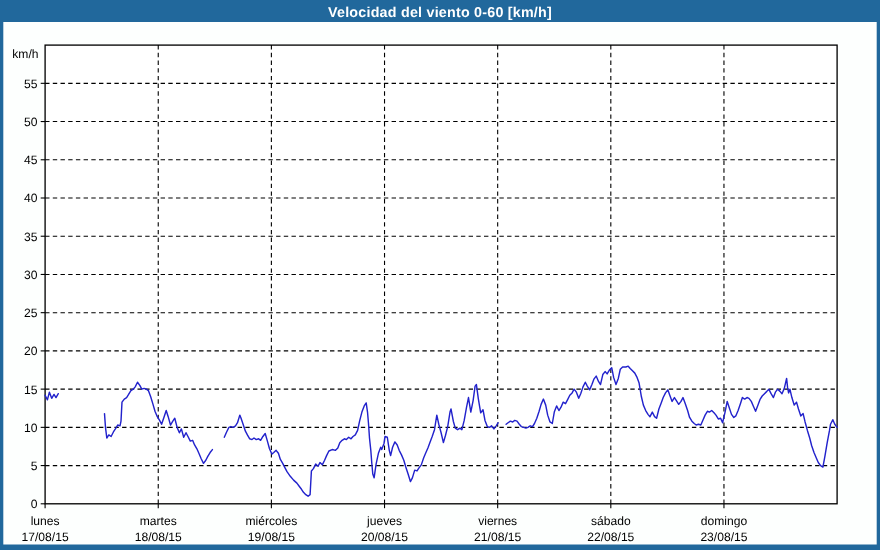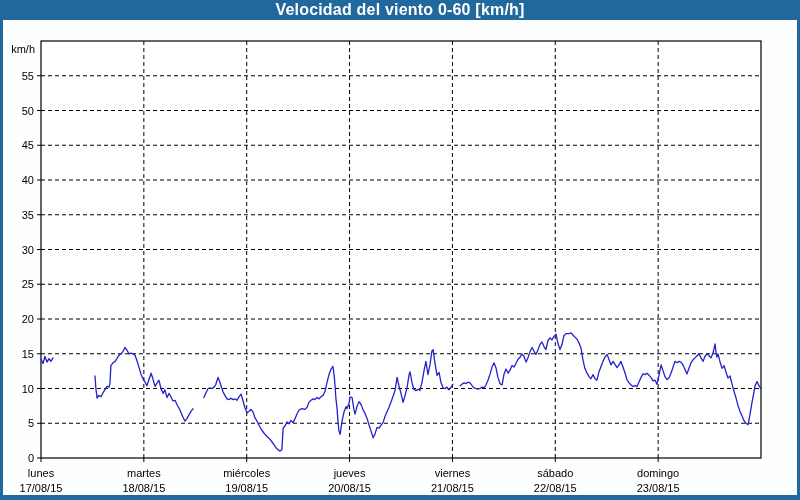--- a/index.html
+++ b/index.html
@@ -3,21 +3,21 @@
 <meta charset="utf-8">
 <style>
   html,body{margin:0;padding:0;background:#fff;}
   .window{
     position:relative;width:800px;height:500px;background:#fdfffe;
     overflow:hidden;font-family:"Liberation Sans","DejaVu Sans",sans-serif;
   }
   .titlebar{
     position:absolute;top:0;left:0;width:800px;height:20px;
     display:flex;align-items:center;justify-content:center;
-    font-size:16px;font-weight:bold;letter-spacing:0.2px;
+    font-size:13px;font-weight:bold;letter-spacing:0.2px;
   }
   .edge{position:absolute;}
   .edge-left{left:0;top:20px;bottom:0;width:3px;}
   .edge-right{right:0;top:20px;bottom:0;width:3px;}
   .edge-bottom{left:0;right:0;bottom:0;height:5px;}
   svg text{font-family:"Liberation Sans","DejaVu Sans",sans-serif;font-size:11px;}
 </style>
 </head>
 <body>
 

